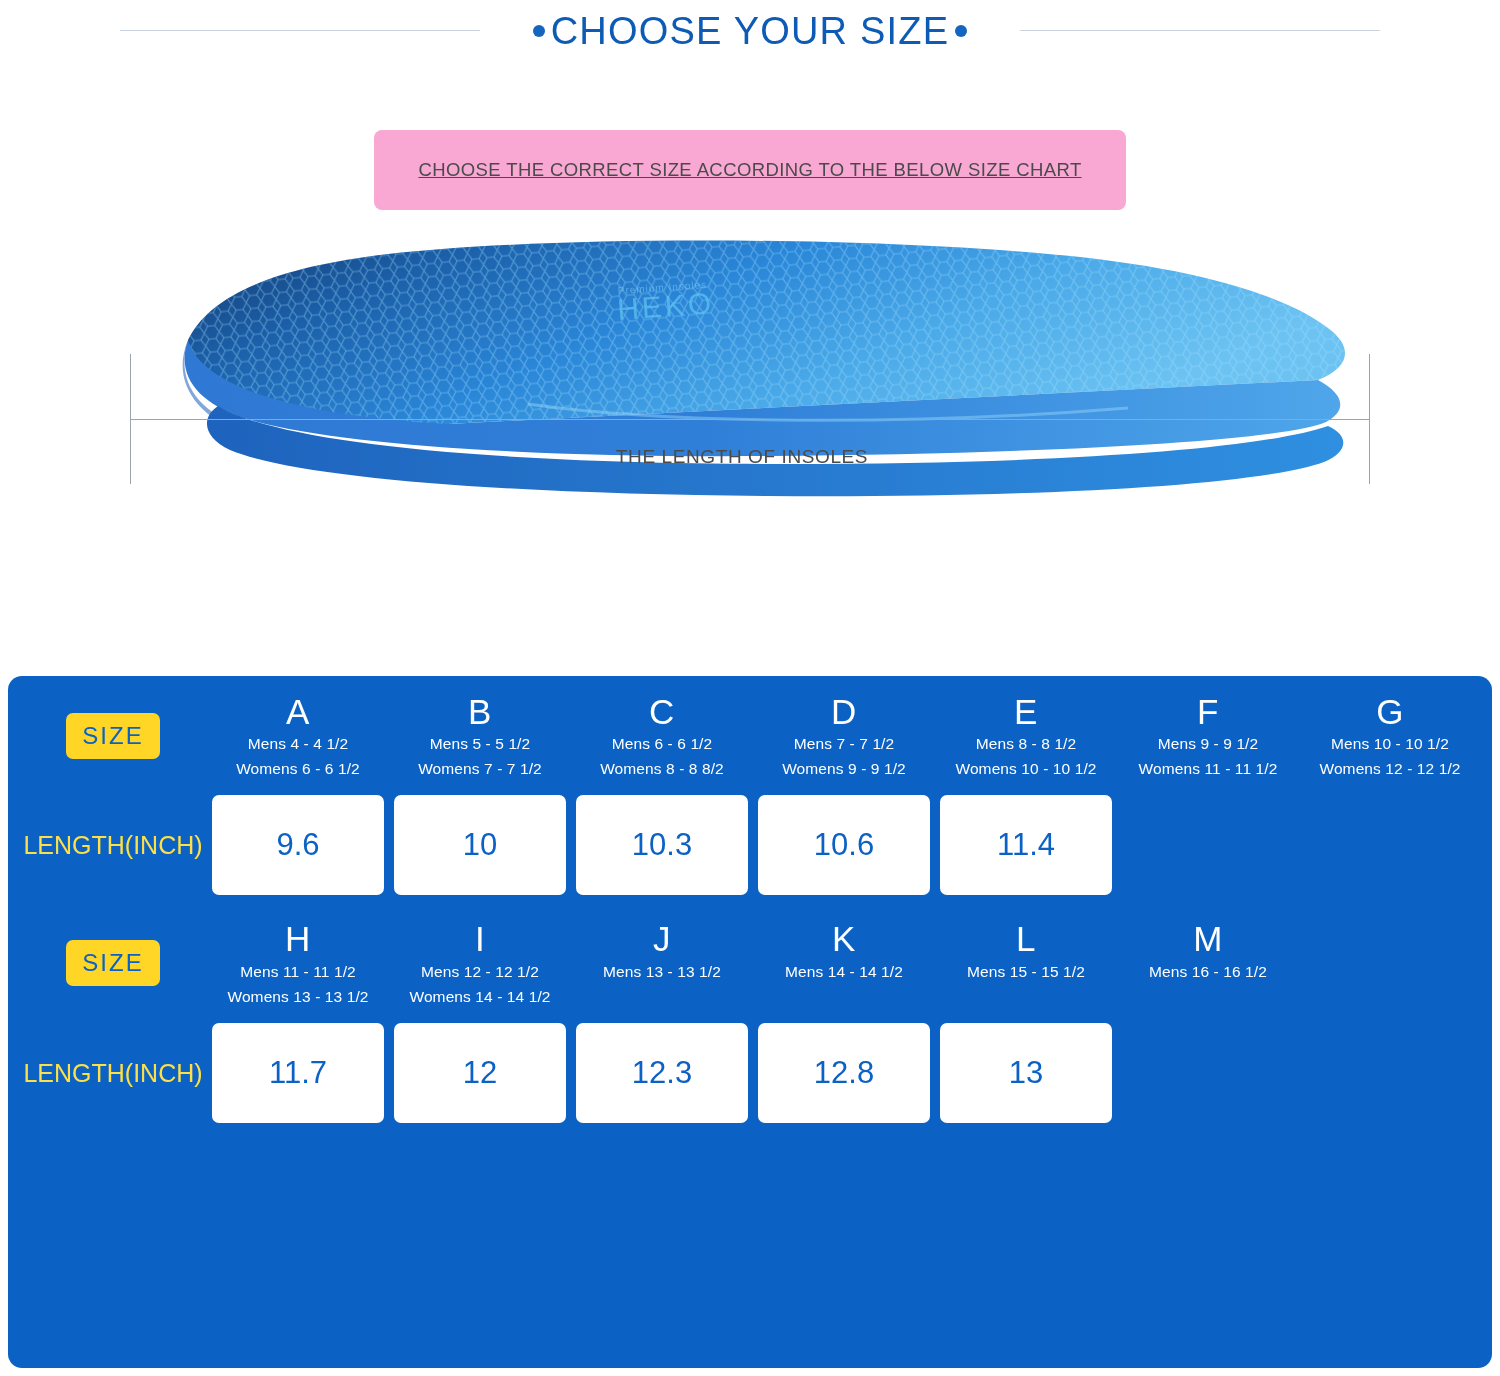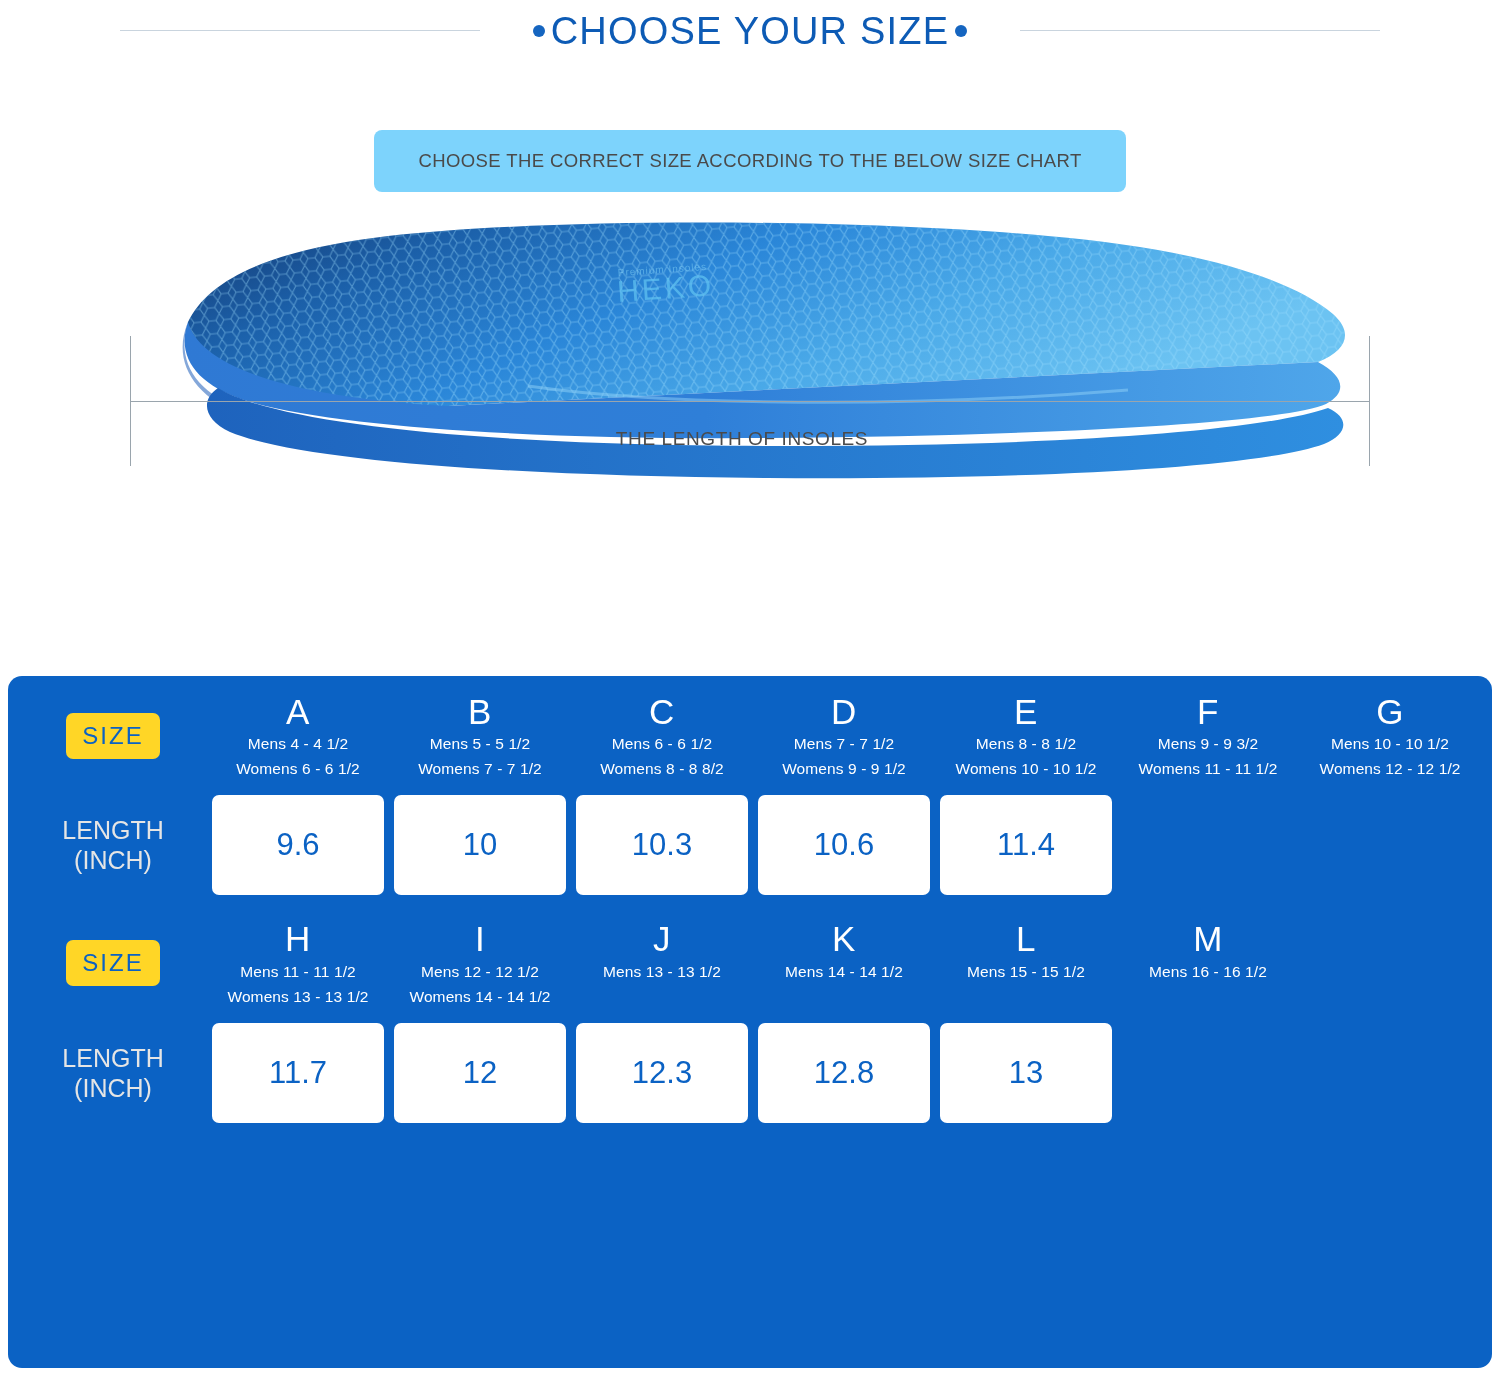--- a/index.html
+++ b/index.html
@@ -57,27 +57,28 @@
     white-space: nowrap;
   }
 
   
   .subbar-wrap {
     display: flex;
     justify-content: center;
     margin-top: 68px;
   }
   .subbar {
-    background: #7dd3fc;
+    background: #f9a8d4;
     border-radius: 8px;
-    padding: 20px 44px;
+    padding: 29px 44px;
     font-size: 18.5px;
     letter-spacing: 0.4px;
     color: #4a4a4a;
     white-space: nowrap;
+    text-decoration: underline;
   }
 
   
   .product-area {
     position: relative;
     height: 400px;
     margin-top: 24px;
   }
   .insole-stage {
     position: absolute;
@@ -175,26 +176,26 @@
   }
   .hdr-sub {
     font-size: 15.5px;
     line-height: 1.62;
     white-space: nowrap;
     letter-spacing: 0.1px;
   }
 
   
   .len-label {
-    color: #e5e5e5;
+    color: #fde047;
     font-size: 25px;
     line-height: 1.2;
     text-align: center;
     display: flex;
-    flex-direction: column;
+    flex-direction: row;
     justify-content: center;
     align-items: center;
   }
 
   .val-cell {
     background: #ffffff;
     border-radius: 7px;
     height: 100px;
     display: flex;
     align-items: center;
@@ -326,21 +327,21 @@
       <div class="hdr-sub">Mens 7 - 7 1/2</div>
       <div class="hdr-sub">Womens 9 - 9 1/2</div>
     </div>
     <div class="hdr-cell">
       <div class="hdr-letter">E</div>
       <div class="hdr-sub">Mens 8 - 8 1/2</div>
       <div class="hdr-sub">Womens 10 - 10 1/2</div>
     </div>
     <div class="hdr-cell">
       <div class="hdr-letter">F</div>
-      <div class="hdr-sub">Mens 9 - 9 3/2</div>
+      <div class="hdr-sub">Mens 9 - 9 1/2</div>
       <div class="hdr-sub">Womens 11 - 11 1/2</div>
     </div>
     <div class="hdr-cell">
       <div class="hdr-letter">G</div>
       <div class="hdr-sub">Mens 10 - 10 1/2</div>
       <div class="hdr-sub">Womens 12 - 12 1/2</div>
     </div>
   </div>
 
   <div class="row-gap-sm"></div>

